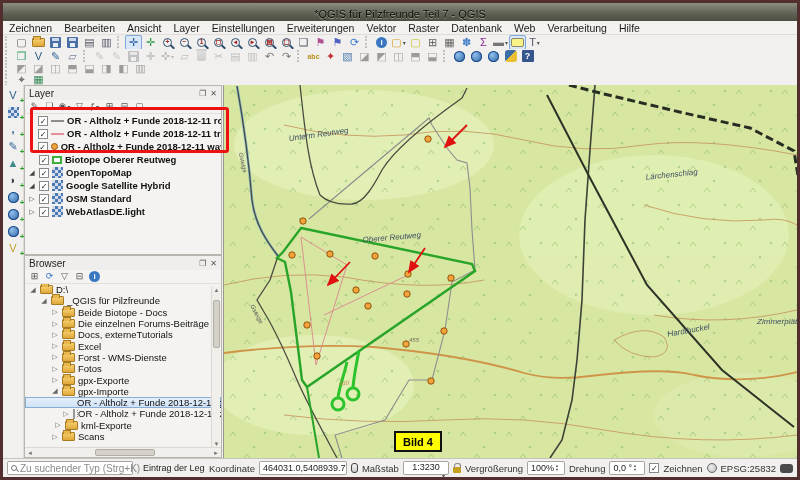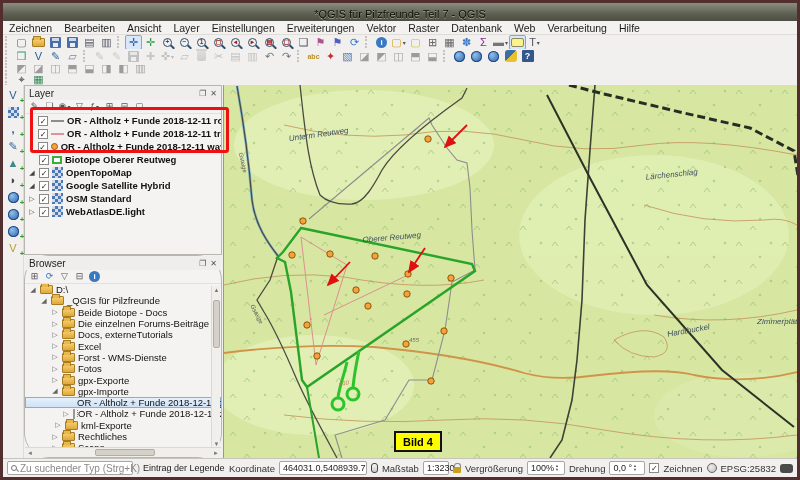--- a/index.html
+++ b/index.html
@@ -475,21 +475,21 @@
         <div class="lrow">
           <span class="exp">▷</span>
           <span class="cb">✓</span>
           <span class="sym i-raster"></span>
           <span class="llab">WebAtlasDE.light</span>
         </div>
       </div>
   </div>
   <div class="redbox"></div>
 
-  <div class="panel" style="top:252px;height:203px;border-radius:25px;">
+  <div class="panel" style="top:252px;height:203px;">
     <div class="phead">
       <span>Browser</span>
       <span class="hicons">
         <span>❐</span>
         <span>✕</span>
       </span>
     </div>
     <div class="ptools">
         <span class="icon">
           <span class="g" style="color: rgb(85, 85, 85);">⊞</span>
@@ -565,25 +565,20 @@
         </div>
         <div class="trow" style="padding-left: 37px;">
           <span class="exp">▷</span>
           <span class="i-zip"></span>
           <span class="tlab">OR - Altholz + Funde 2018-12-11.zip</span>
         </div>
         <div class="trow" style="padding-left: 29px;">
           <span class="exp">▷</span>
           <span class="i-folder"></span>
           <span class="tlab">kml-Exporte</span>
-        </div>
-        <div class="trow" style="padding-left: 26px;">
-          <span class="exp">▷</span>
-          <span class="i-folder"></span>
-          <span class="tlab">Rechtliches</span>
         </div>
         <div class="trow" style="padding-left: 26px;">
           <span class="exp">▷</span>
           <span class="i-folder"></span>
           <span class="tlab">Scans</span>
         </div>
       </div>
     <div class="vscroll">
       <span class="varr" style="top:0;">▲</span>
       <span class="vthumb"></span>
@@ -692,21 +687,21 @@
   <div class="sbar">
     <span class="search">
       <span class="i-magsm"></span>
       <span class="ph">Zu suchender Typ (Strg+K)</span>
     </span>
     <span class="msg">Eintrag der Legende gelöscht.</span>
     <span class="lab">Koordinate</span>
     <span class="box" style="width:88px;">464031.0,5408939.7</span>
     <span class="i-mouse"></span>
     <span class="lab">Maßstab</span>
-    <span class="box" style="width:26px;">
+    <span class="box" style="width:46px;flex-direction:column;">
       <span>1:3230</span>
         <span class="dd" style="margin-left:auto;">▾</span>
     </span>
     <span class="i-lock"></span>
     <span class="lab">Vergrößerung</span>
     <span class="box" style="width:38px;">
       <span>100%</span>
       <span class="spinner">
           <span>▲</span>
           <span>▼</span>

